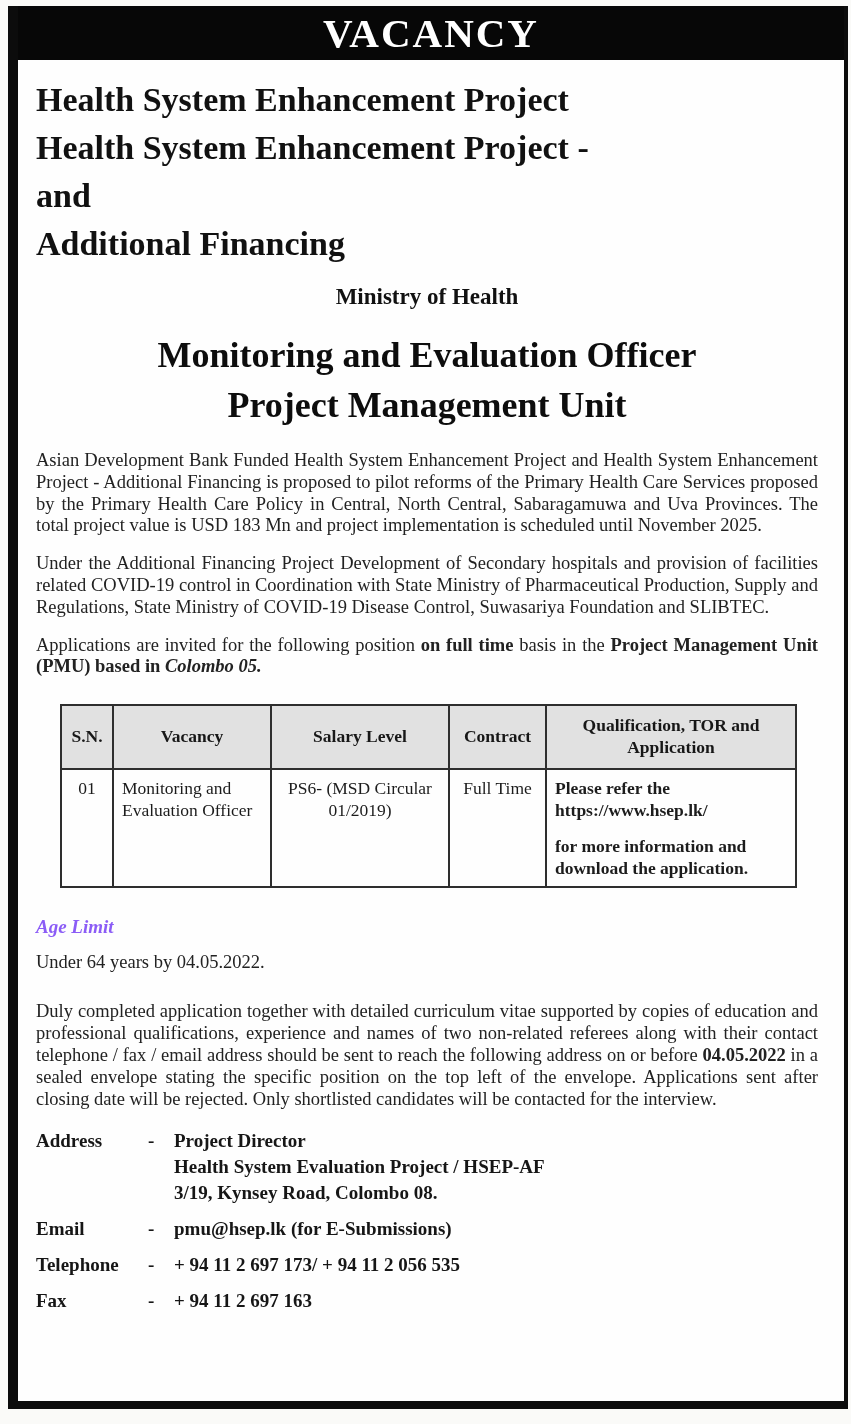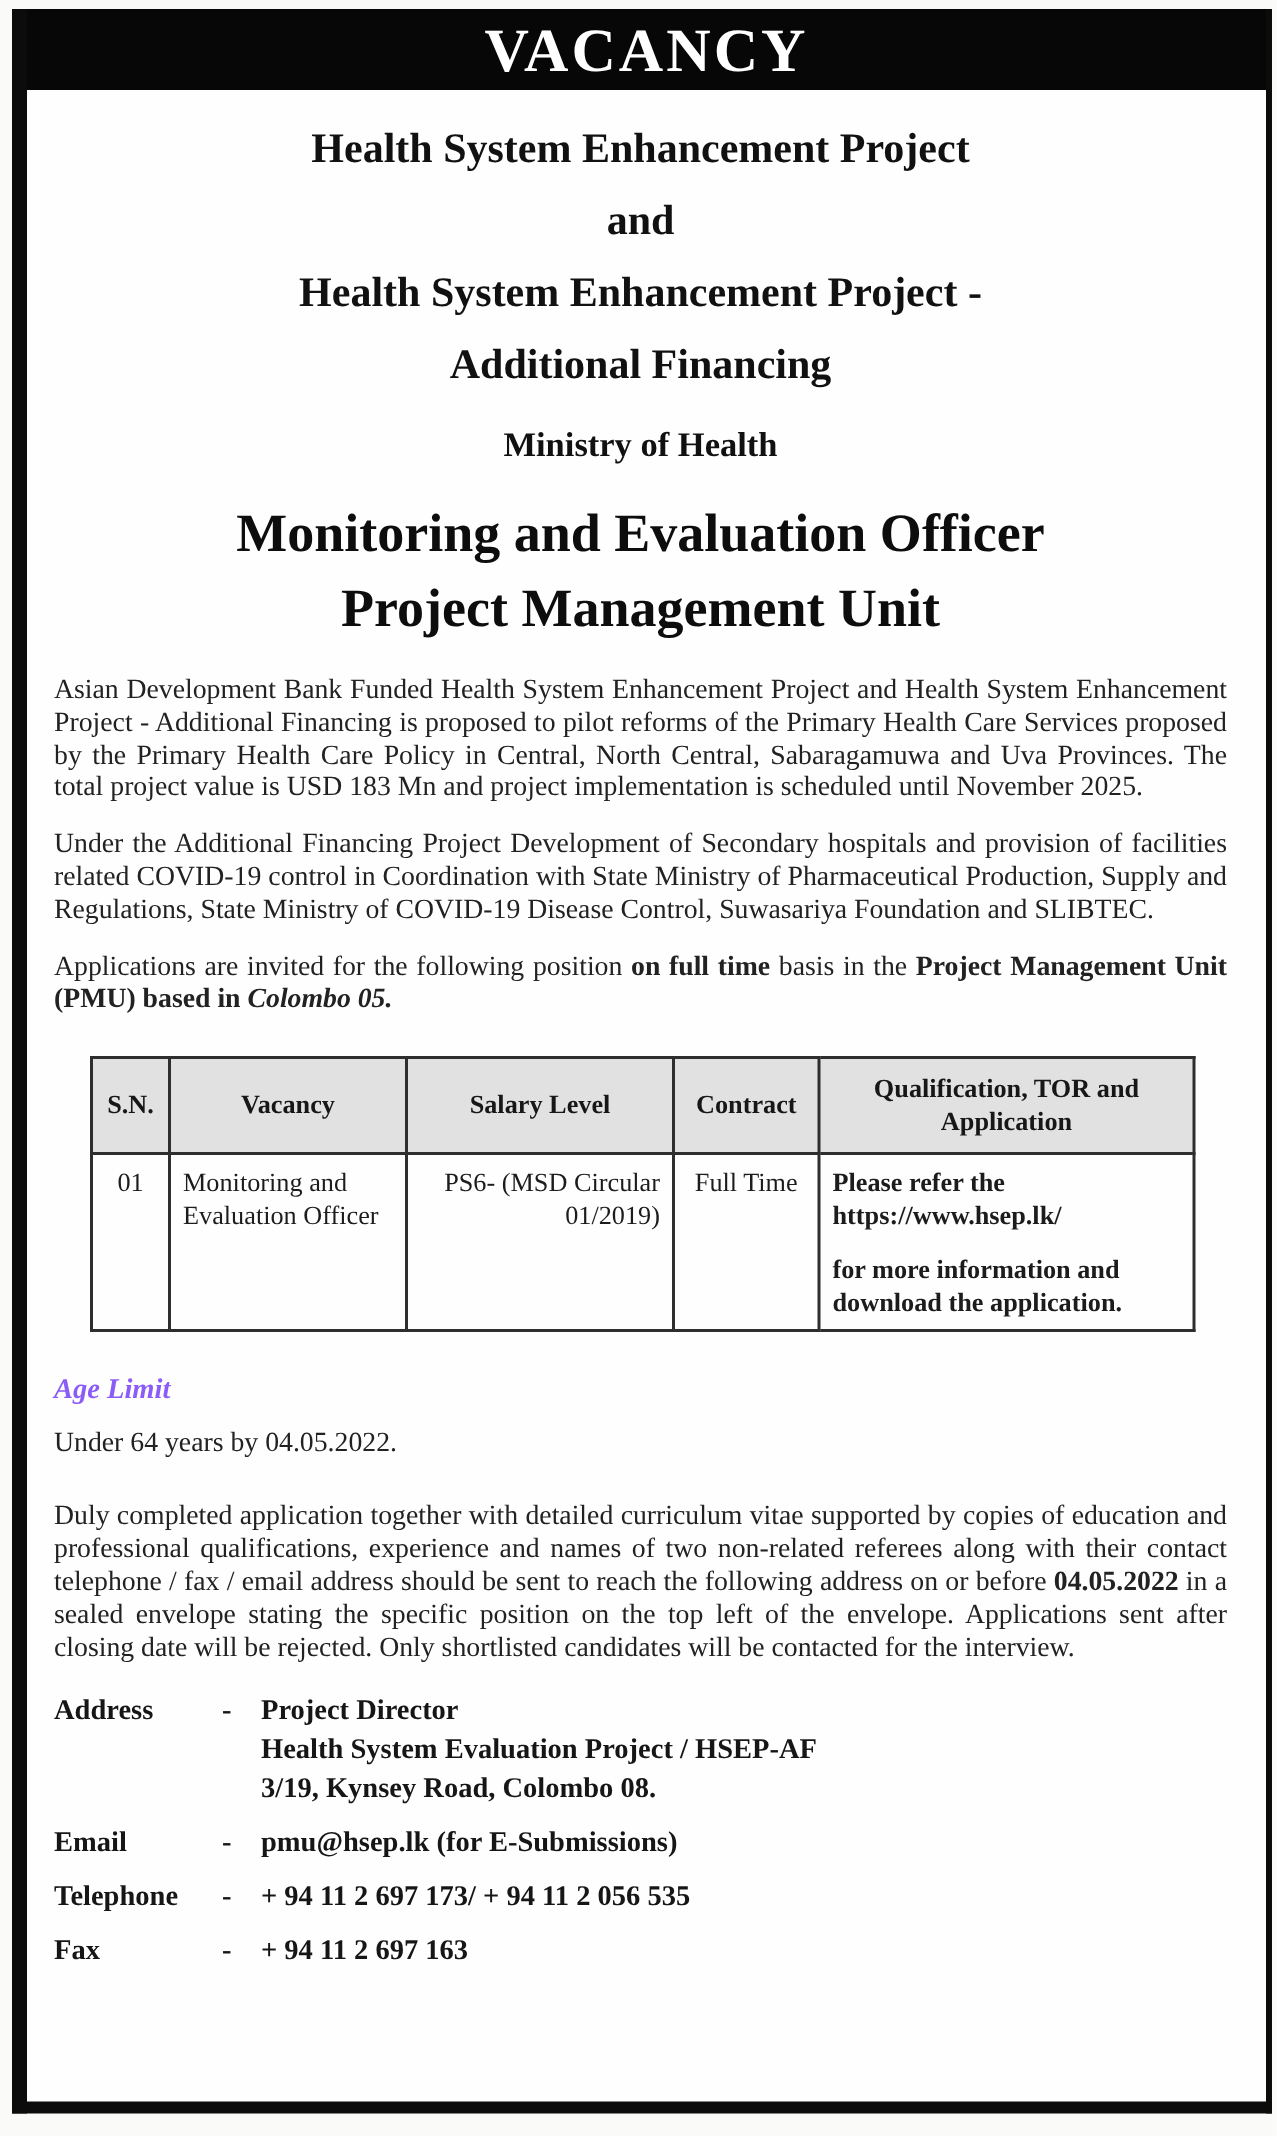--- a/index.html
+++ b/index.html
@@ -33,22 +33,22 @@
     justify-content: center;
     font-size: 41px;
     font-weight: bold;
     letter-spacing: 2px;
   }
   .content {
     padding: 0 26px 0 18px;
   }
   .main-title {
     margin: 16px 0 0 0;
-    text-align: center;
-    font-size: 28px;
+    text-align: left;
+    font-size: 34px;
     font-weight: bold;
     line-height: 48px;
     color: #111;
   }
   .ministry {
     margin-top: 16px;
     text-align: center;
     font-size: 23px;
     font-weight: bold;
     color: #111;
@@ -97,21 +97,21 @@
     padding: 2px 6px;
     color: #171717;
   }
   table.vacancy td {
     vertical-align: top;
     padding: 8px 8px 6px 8px;
     height: 100px;
     line-height: 1.22;
   }
   td.c-sn { text-align: center; }
-  td.c-salary { text-align: right; border-radius: 19px; }
+  td.c-salary { text-align: center; border-radius: 19px; }
   td.c-contract { text-align: center; }
   td.c-qual p {
     margin: 0 0 14px 0;
     font-weight: bold;
     line-height: 1.25;
     word-break: break-word;
   }
   td.c-qual p:last-child { margin-bottom: 0; }
 
   .age-limit-heading {
@@ -150,22 +150,22 @@
 <div class="sheet">
 
   <div class="banner">
     <span>VACANCY</span>
   </div>
 
   <div class="content">
 
     <h1 class="main-title">
         <div>Health System Enhancement Project</div>
+        <div>Health System Enhancement Project -</div>
         <div>and</div>
-        <div>Health System Enhancement Project -</div>
         <div>Additional Financing</div>
       </h1>
 
     <div class="ministry">Ministry of Health</div>
 
     <h2 class="position-title">
         <div>Monitoring and Evaluation Officer</div>
         <div>Project Management Unit</div>
       </h2>
 

